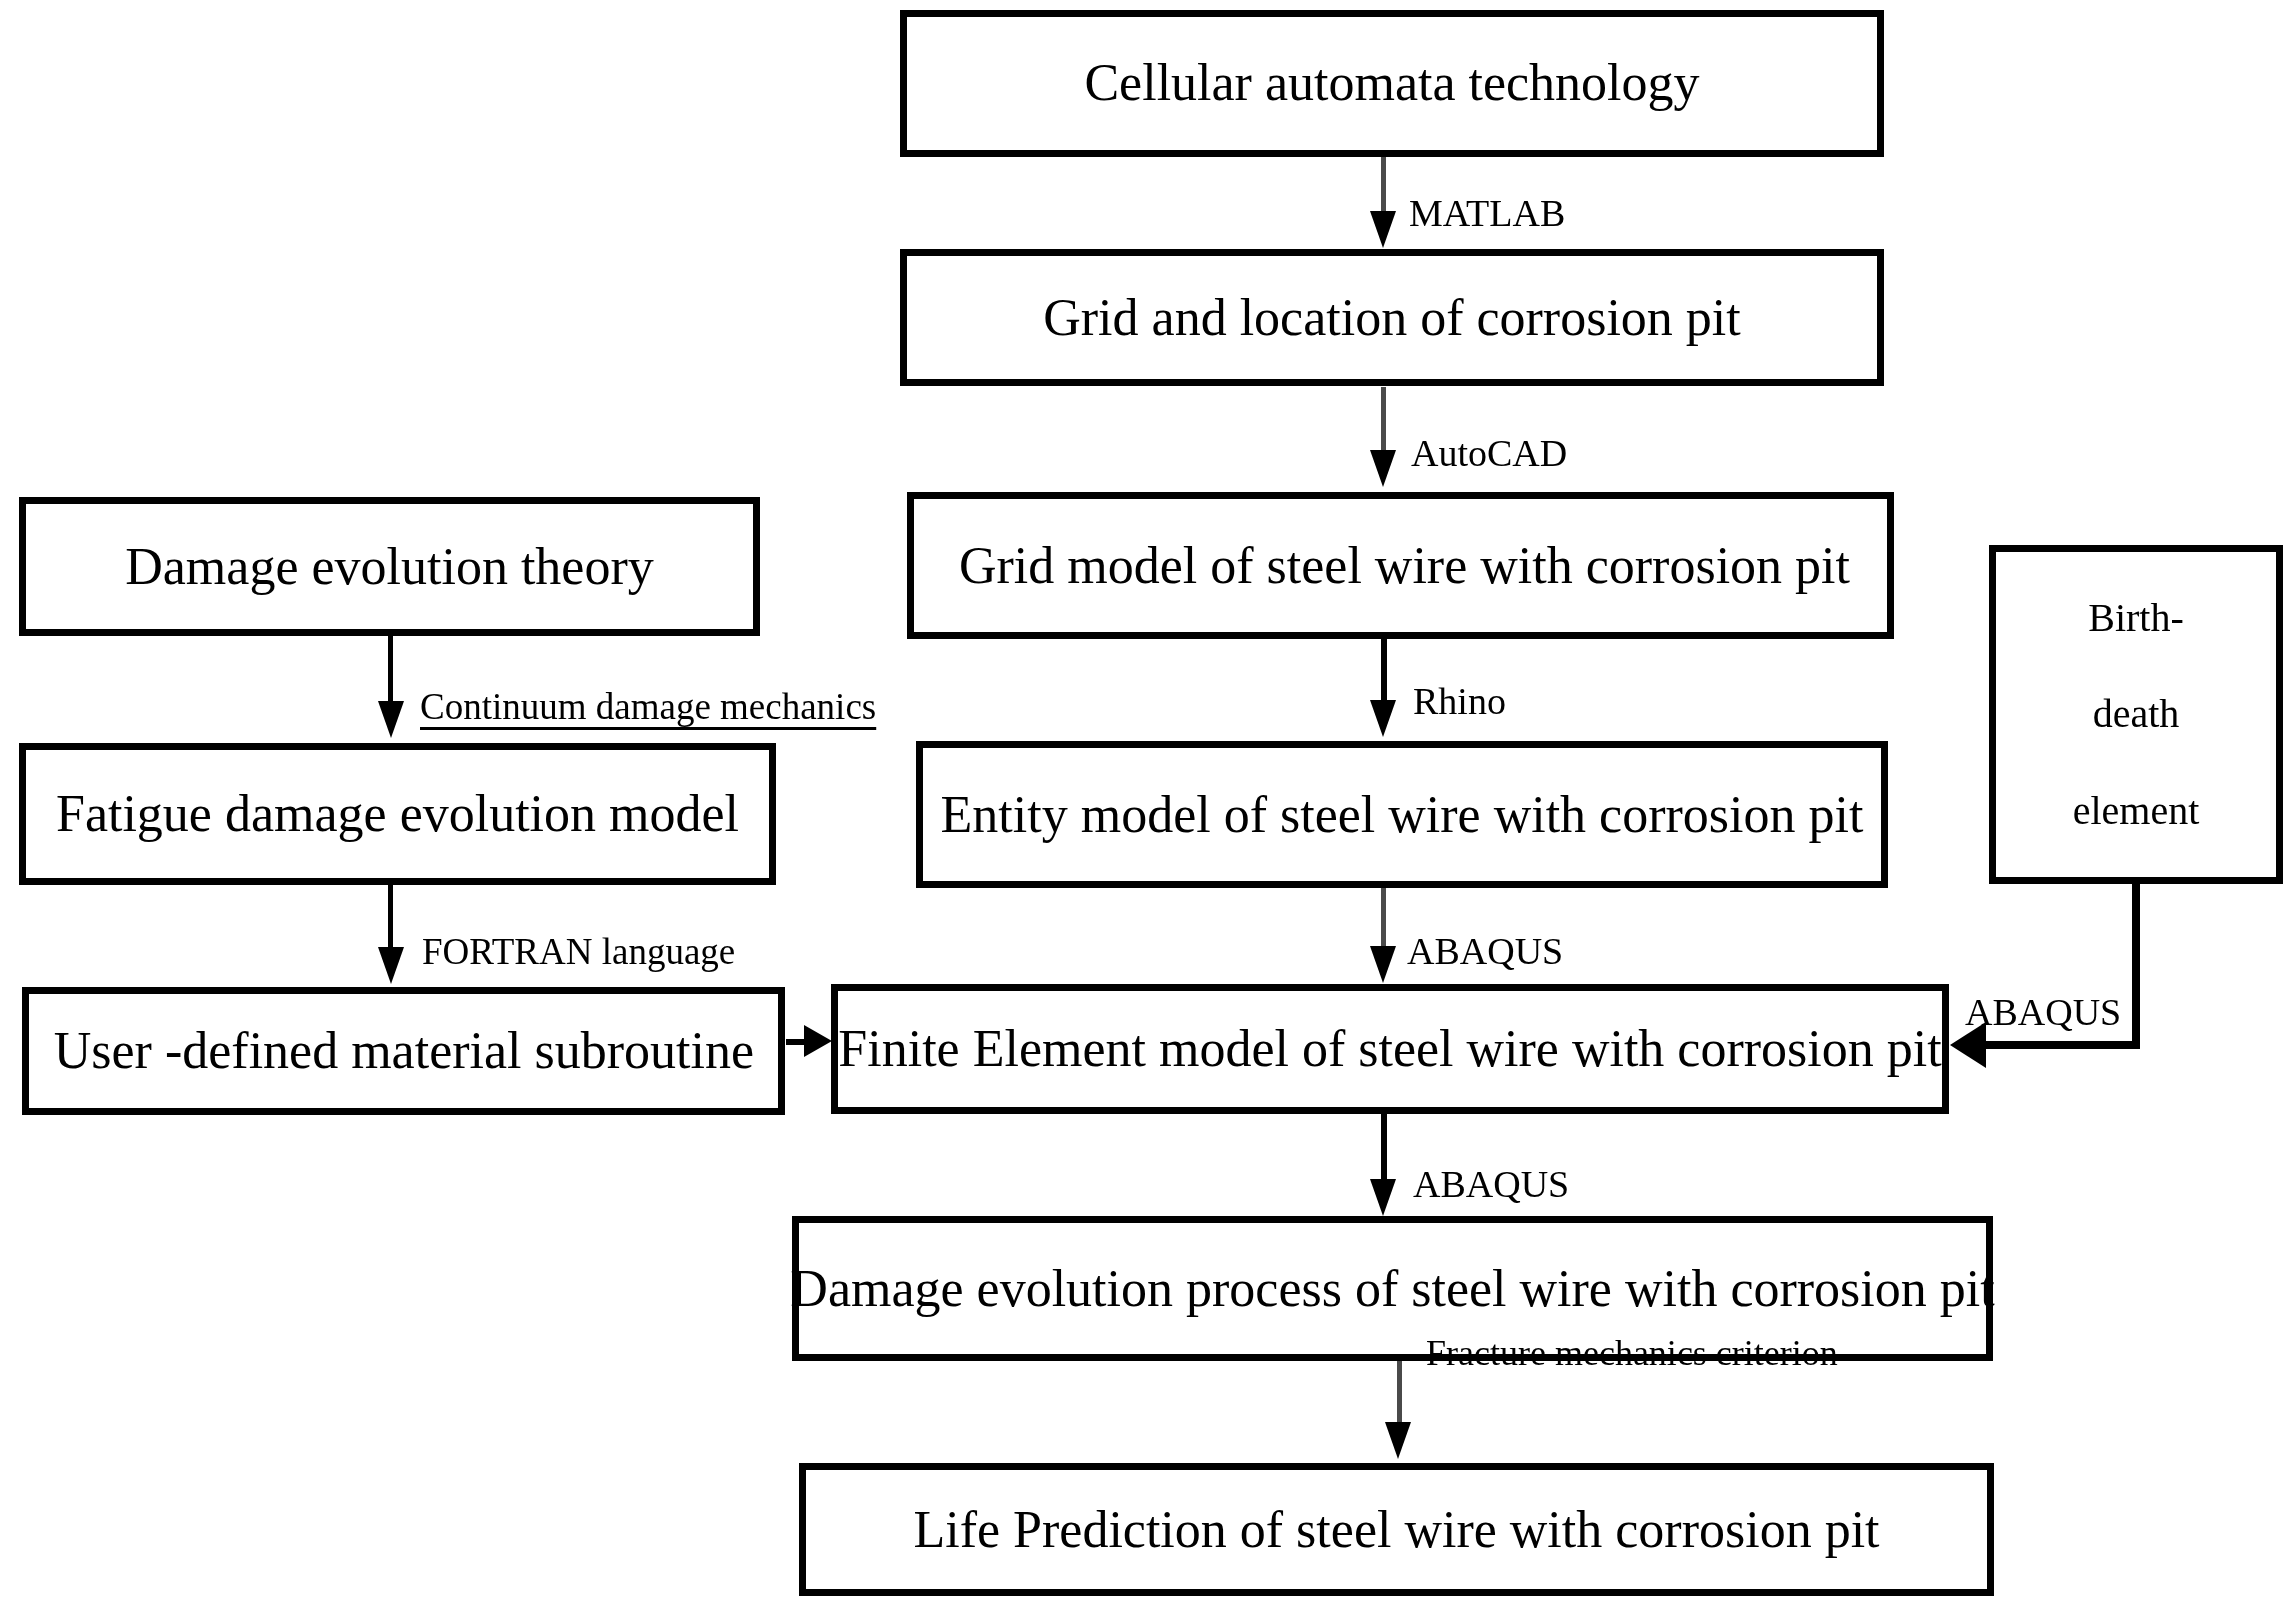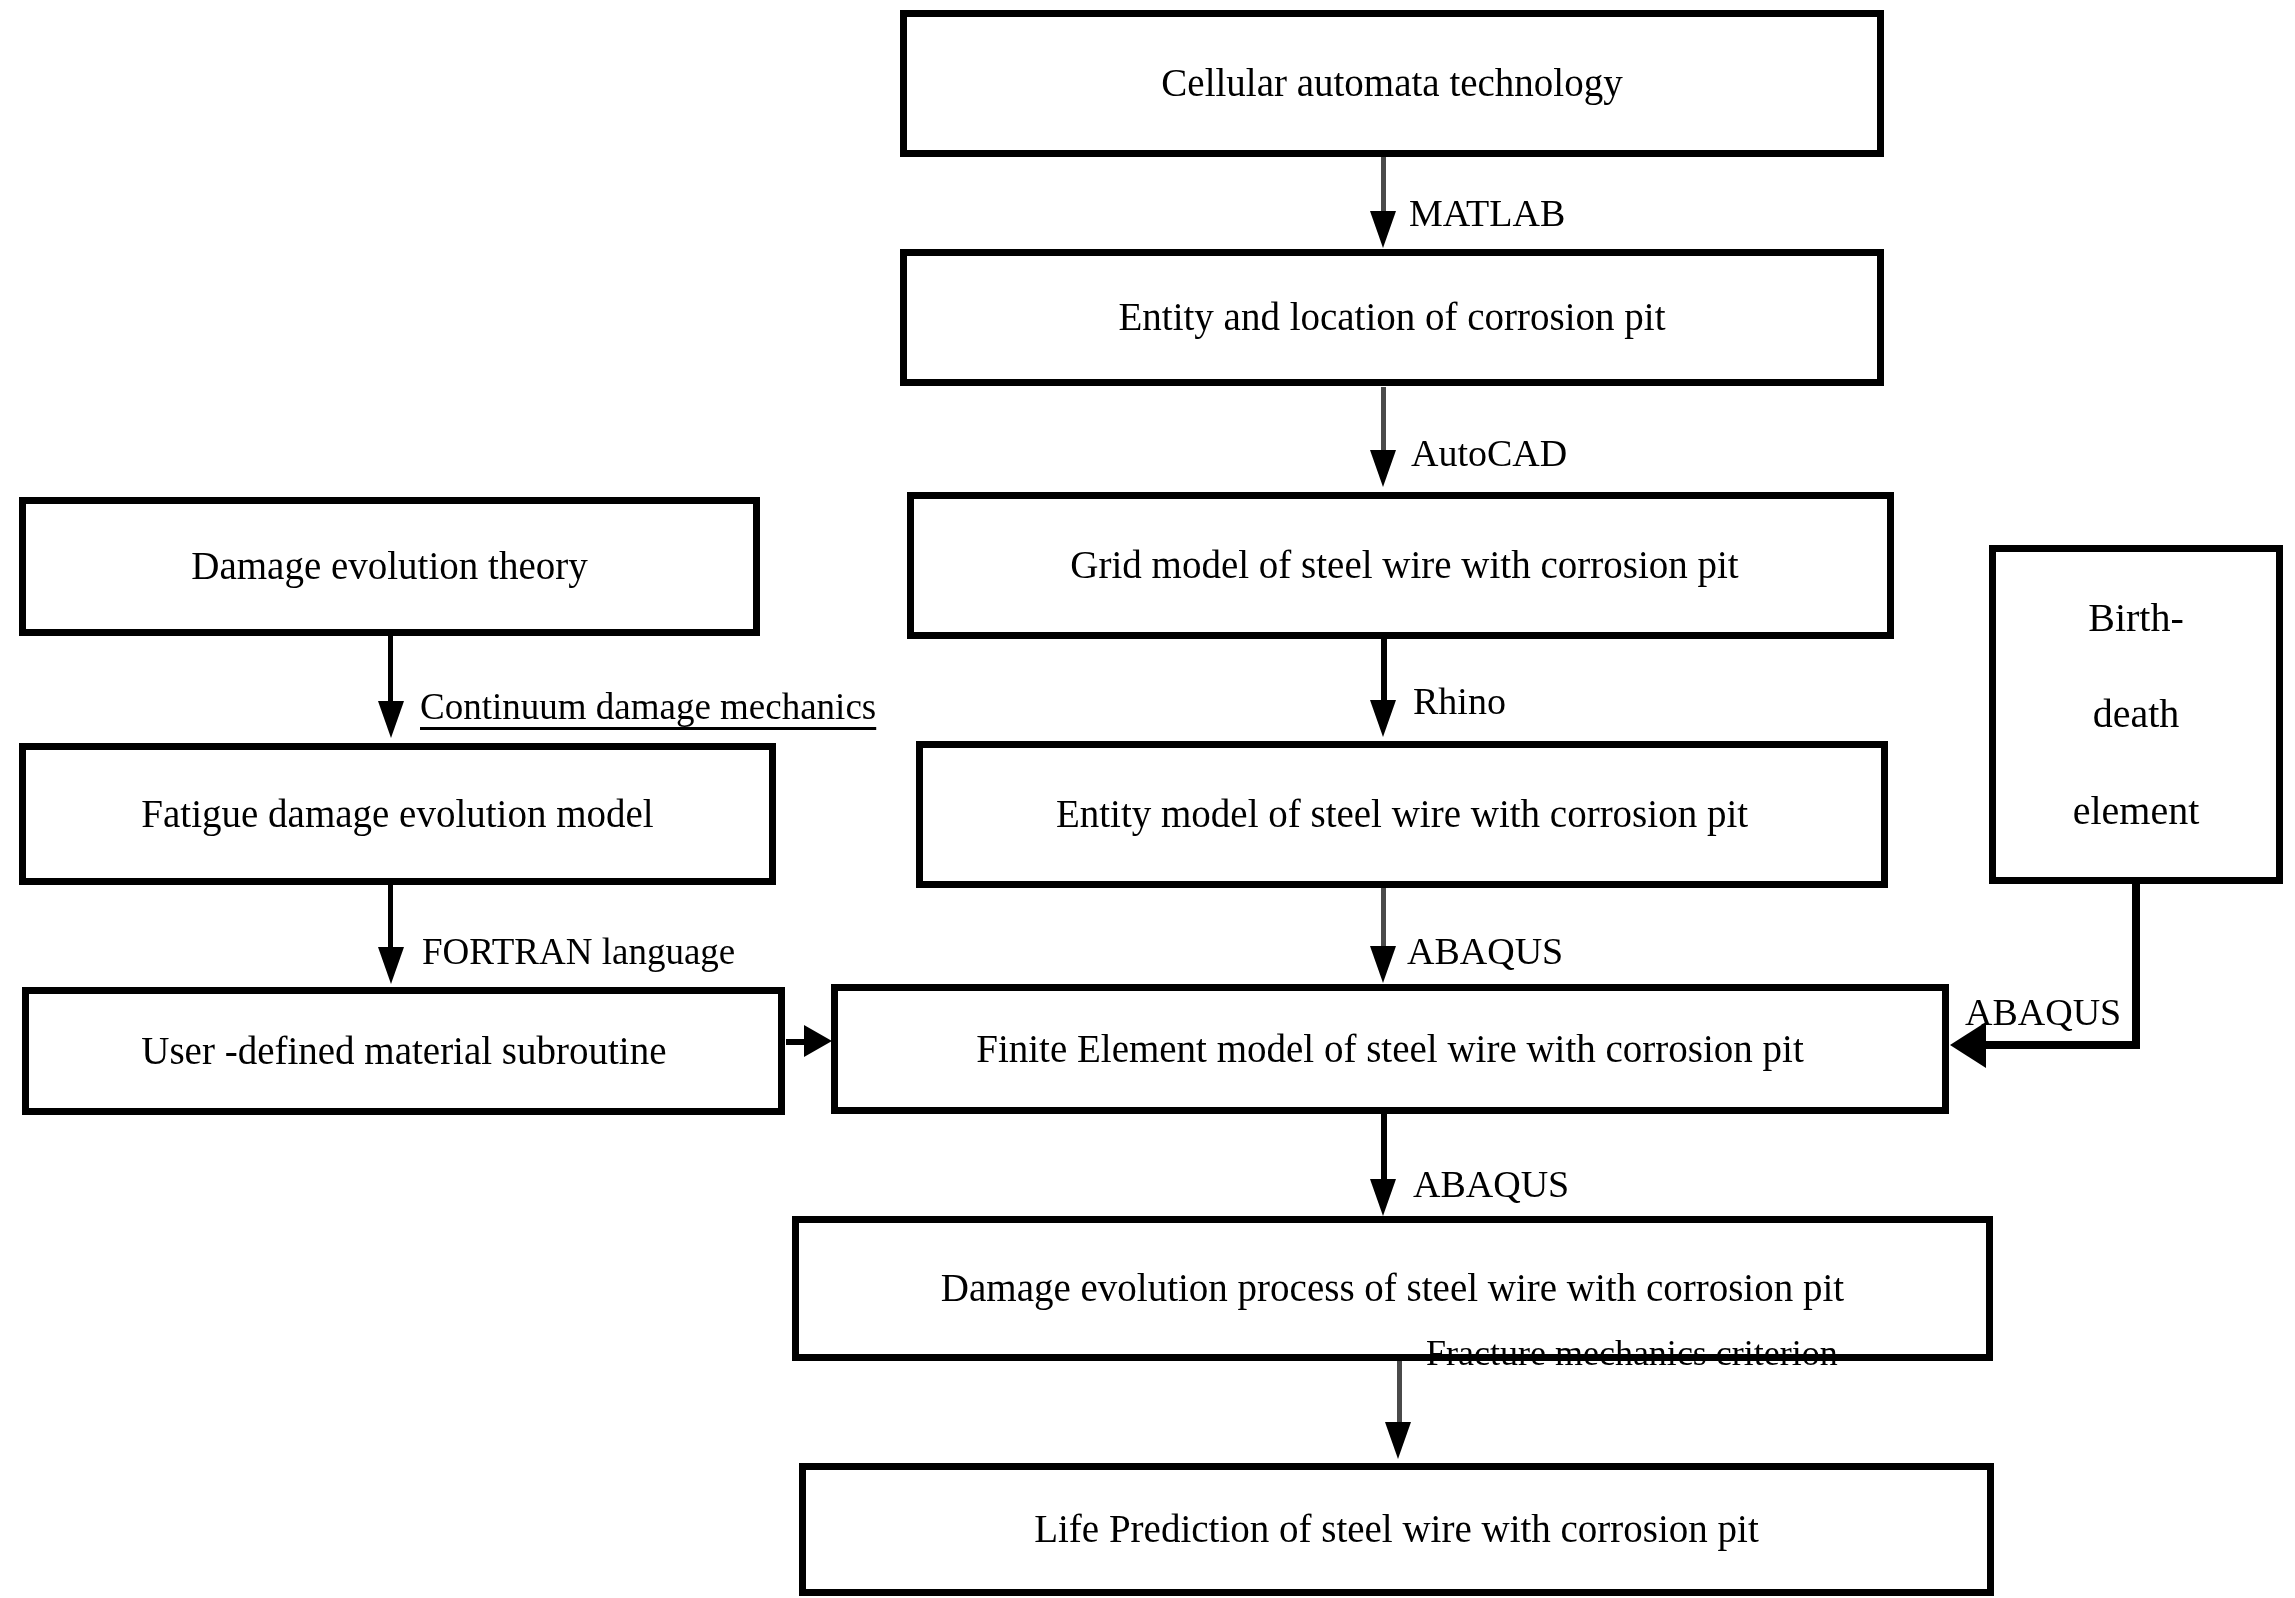--- a/index.html
+++ b/index.html
@@ -18,21 +18,21 @@
   }
   .node {
     position: absolute;
     box-sizing: border-box;
     border: 7px solid #000000;
     background: #ffffff;
     display: flex;
     align-items: center;
     justify-content: center;
     text-align: center;
-    font-size: 39px;
+    font-size: 52px;
     line-height: 1.15;
     white-space: nowrap;
   }
   .node-cellular        { left: 900px; top: 9.6px;   width: 984px; height: 147px; }
   .node-shape           { left: 900px; top: 249px;  width: 984px; height: 137px; }
   .node-grid            { left: 907px; top: 492px;  width: 987px; height: 147px; padding-left: 8px; }
   .node-entity          { left: 916px; top: 741px; width: 972px; height: 147px; }
   .node-finite          { left: 831px; top: 984px; width: 1118px; height: 130px; }
   .node-damage          { left: 792px; top: 1216px; width: 1201px; height: 145px; }
   .node-life            { left: 799px; top: 1463px; width: 1195px; height: 133px; }
@@ -111,21 +111,21 @@
   .l-continuum{ left: 420px;  top: 687px; font-size: 37px; }
   .l-fortran  { left: 422px;  top: 932px; font-size: 37px; }
   .l-abaqus3  { left: 1965px; top: 992px; }
 </style>
 </head>
 <body>
 
 <div class="canvas">
 
   <div class="node node-cellular">Cellular automata technology</div>
-  <div class="node node-shape">Entity and location of corrosion pit</div>
+  <div class="node node-shape">Grid and location of corrosion pit</div>
   <div class="node node-grid">Grid model of steel wire with corrosion pit</div>
   <div class="node node-finite">Finite Element model of steel wire with corrosion pit</div>
   <div class="node node-entity">Entity model of steel wire with corrosion pit</div>
   <div class="node node-damage">Damage evolution process of steel wire with corrosion pit</div>
   <div class="node node-life">Life Prediction of steel wire with corrosion pit</div>
 
   <div class="node node-theory">Damage evolution theory</div>
   <div class="node node-fatigue">Fatigue damage evolution model</div>
   <div class="node node-user">User -defined material subroutine</div>
 

